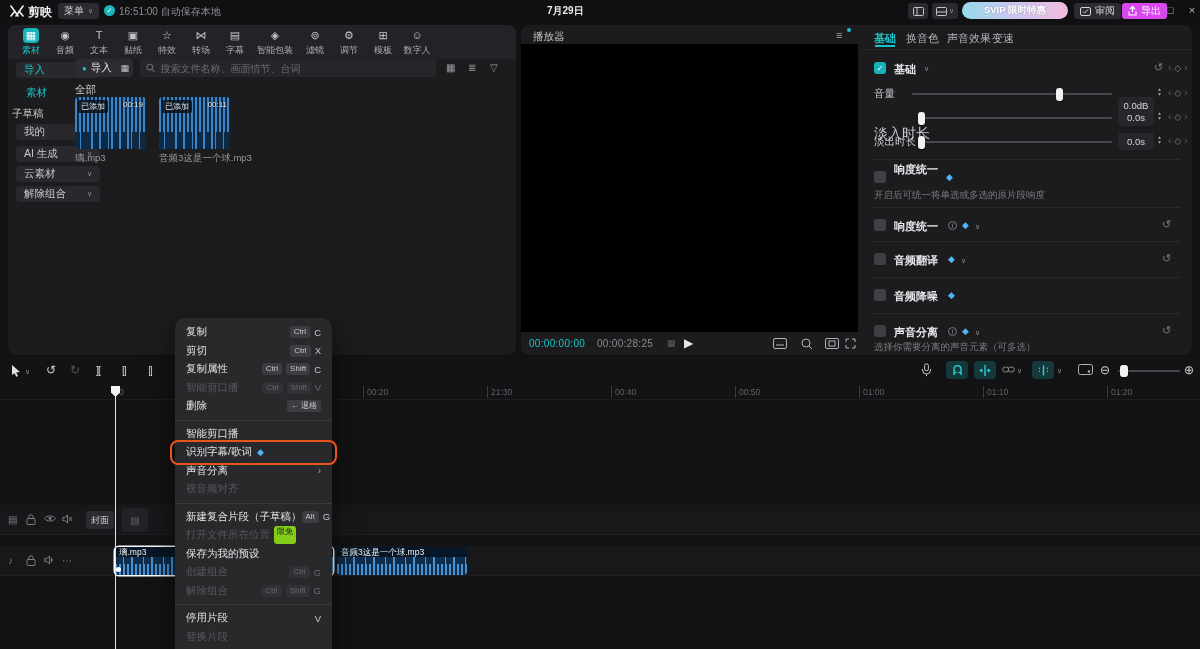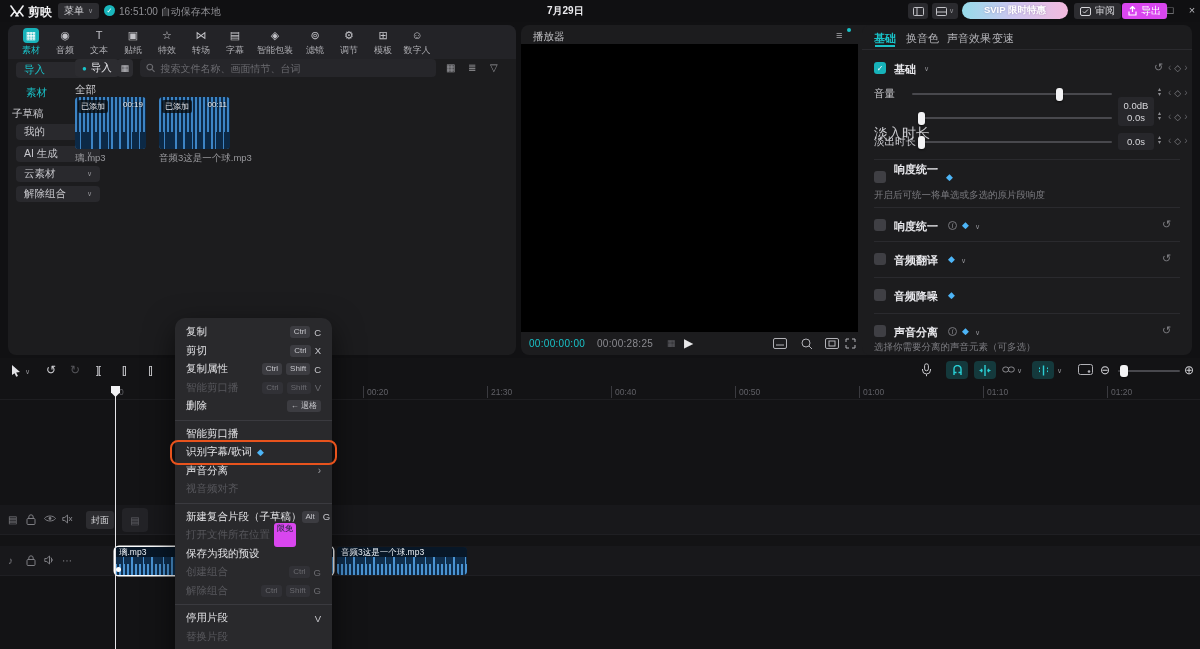--- a/index.html
+++ b/index.html
@@ -84,21 +84,21 @@
   .cmenu { position:absolute; left:175px; top:318px; width:157px; background:#29292c; border-radius:10px; padding:5px 0; box-shadow:0 10px 30px rgba(0,0,0,.6); z-index:50; }
   .mi { position:relative; display:flex; align-items:center; height:18.5px; padding:0 11px; font-size:10.5px; color:#e3e3e6; }
   .mi .mi-label { flex:0 0 auto; }
   .mi .mi-right { margin-left:auto; display:flex; align-items:center; gap:4px; }
   .mi.disabled { color:#57575c; }
   .mi kbd { background:#3c3c41; border-radius:3px; padding:0 4px; height:12px; line-height:12px; font-size:8px; color:#c6c6cb; font-family:"Liberation Sans",sans-serif; }
   .mi.disabled kbd { background:#313136; color:#6a6a6f; }
   .mi .kletter { font-size:9.5px; color:#c6c6cb; }
   .mi.disabled .kletter { color:#6a6a6f; }
   .mi .mi-arrow { margin-left:auto; color:#9a9a9f; font-size:10px; }
-  .mi-badge { background:#d946ef; color:#0b2426; font-size:8px; border-radius:3px; padding:0 3px; height:24px; line-height:11px; margin-left:4px; }
+  .mi-badge { background:#84cc16; color:#0b2426; font-size:8px; border-radius:3px; padding:0 3px; height:18px; line-height:11px; margin-left:4px; }
   .mdivider { height:1px; background:#3a3a3f; margin:4px 0; }
   .mi.highlighted::after { content:""; position:absolute; inset:-3px -5px; border:2.5px solid #e8531d; border-radius:8px; pointer-events:none; }
 
   svg.ic { display:block; }
 </style>
 </head>
 <body>
 
 <div class="app">
 

